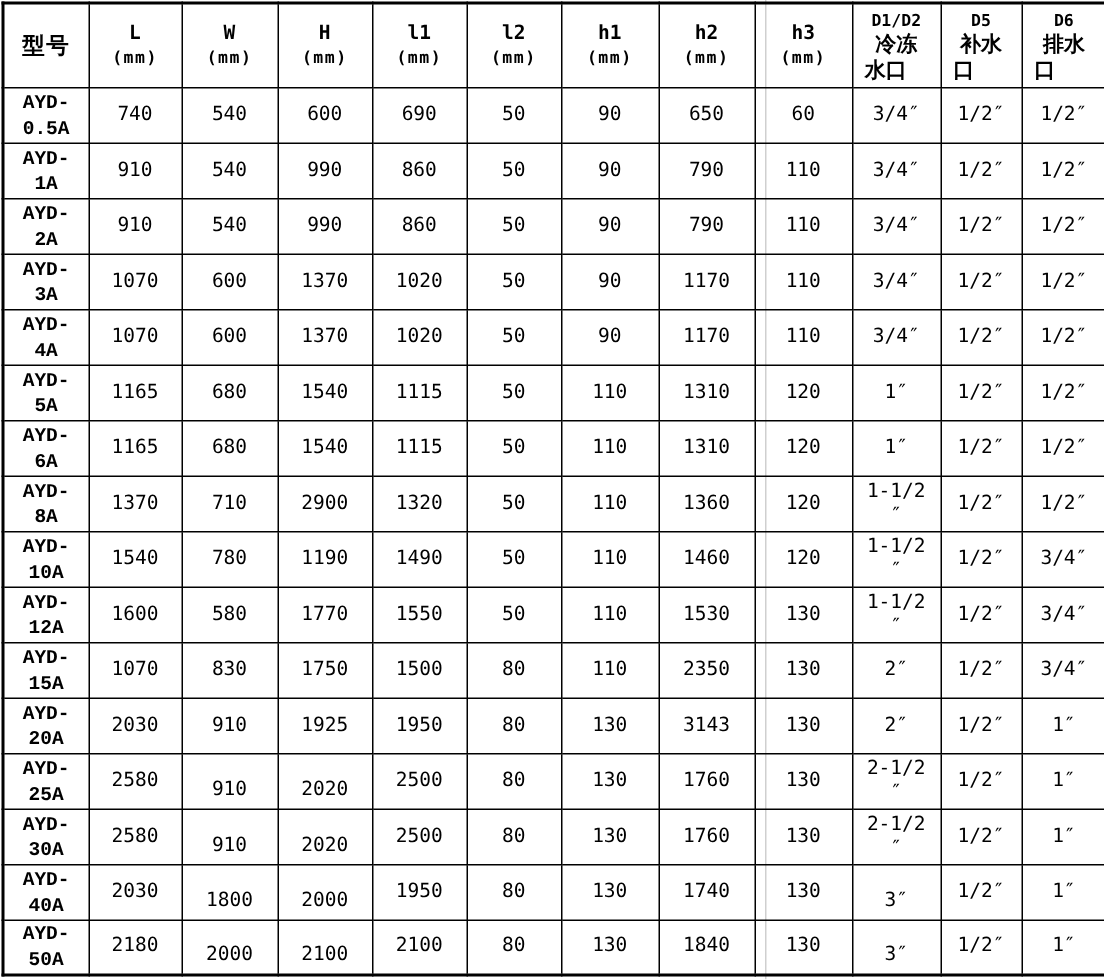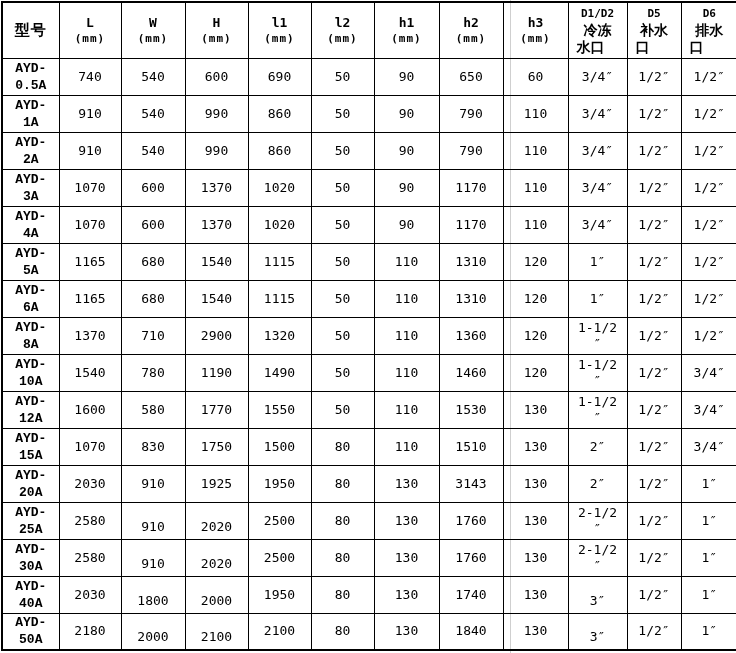--- a/index.html
+++ b/index.html
@@ -531,21 +531,21 @@
         <td class="value-cell">
           <div class="cellbox">1500</div>
         </td>
         <td class="value-cell">
           <div class="cellbox">80</div>
         </td>
         <td class="value-cell">
           <div class="cellbox">110</div>
         </td>
         <td class="value-cell">
-          <div class="cellbox">1510</div>
+          <div class="cellbox">2350</div>
         </td>
         <td class="value-cell">
           <div class="cellbox">130</div>
         </td>
         <td class="value-cell">
           <div class="cellbox">2″</div>
         </td>
         <td class="value-cell">
           <div class="cellbox">1/2″</div>
         </td>

